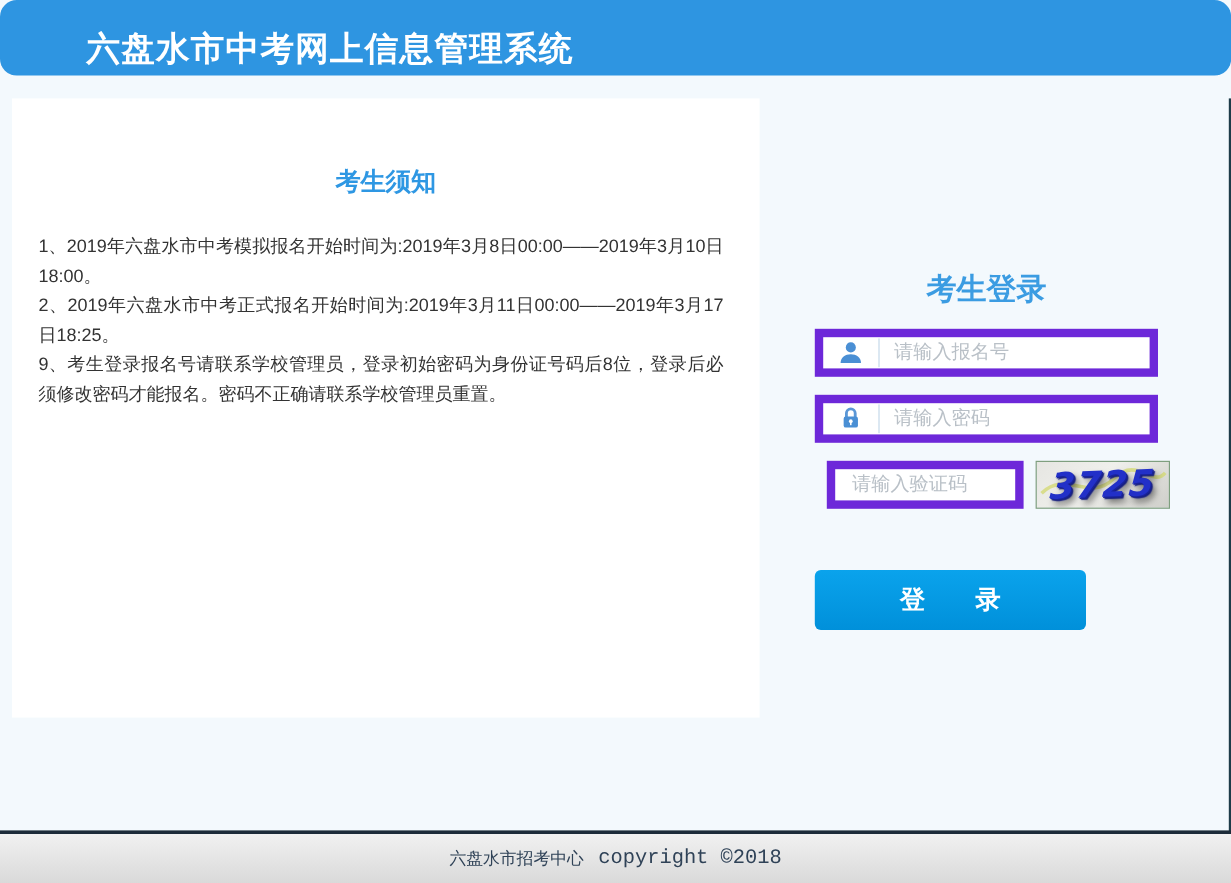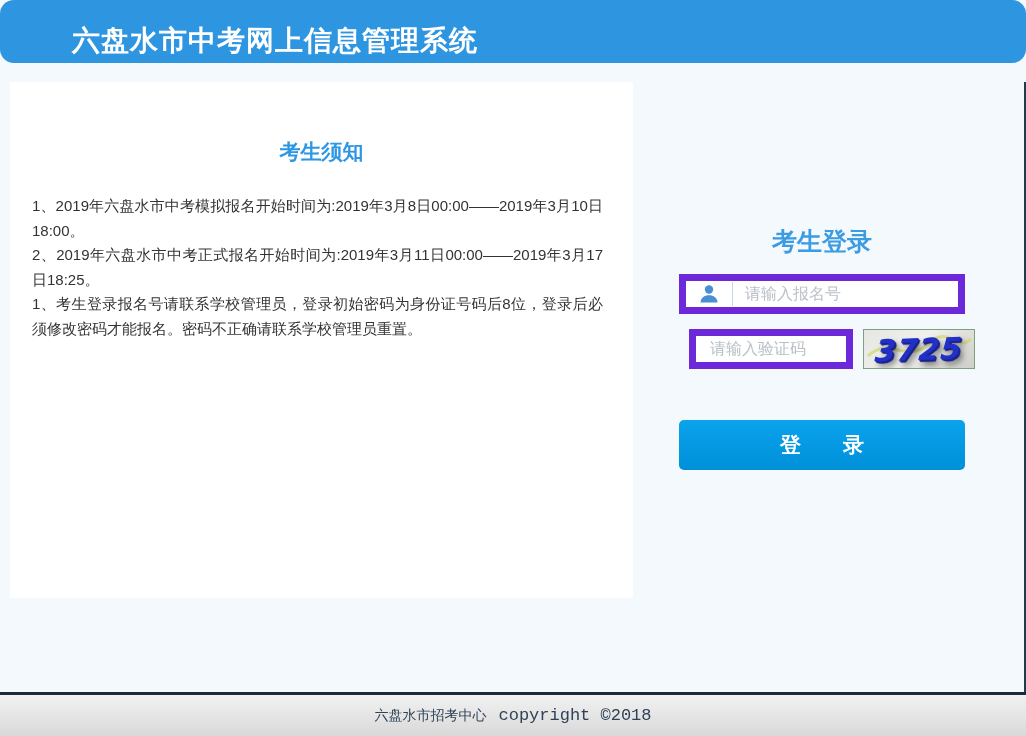--- a/index.html
+++ b/index.html
@@ -92,21 +92,21 @@
     position: relative;
     font-family: "DejaVu Sans", sans-serif;
     font-size: 30px; font-weight: bold; font-style: italic;
     color: #2230c8;
     letter-spacing: 1px;
     transform: rotate(-2deg) skewX(-6deg);
     text-shadow: 1px 1px 0 #19239a, 2px 2px 1px #151d7e, 4px 5px 6px rgba(0,0,0,0.55);
   }
   .login-button {
     margin-top: 36px;
-    width: 286px; height: 50px;
+    width: 226px; height: 50px;
     border: 0; border-radius: 5px;
     background: linear-gradient(#0aa3ec, #0090da);
     color: #ffffff;
     font-size: 21px; font-weight: bold;
     font-family: inherit;
     cursor: pointer;
   }
   
   .right-edge {
     position: absolute; right: 0; top: 82px;
@@ -137,38 +137,50 @@
 
 <div class="header">
   <div class="header-title">六盘水市中考网上信息管理系统</div>
 </div>
 
 <div class="notice-panel">
   <div class="notice-title">考生须知</div>
   <div class="notice-body">
     <p>1、2019年六盘水市中考模拟报名开始时间为:2019年3月8日00:00——2019年3月10日18:00。</p>
     <p>2、2019年六盘水市中考正式报名开始时间为:2019年3月11日00:00——2019年3月17日18:25。</p>
-    <p>1、考生登录报名号请联系学校管理员，登录初始密码为身份证号码后8位，登录后必须修改密码才能报名。密码不正确请联系学校管理员重置。</p>
+    <p>9、考生登录报名号请联系学校管理员，登录初始密码为身份证号码后8位，登录后必须修改密码才能报名。密码不正确请联系学校管理员重置。</p>
   </div>
 </div>
 
 <div class="login-panel">
   <div class="login-title">考生登录</div>
 
   <div class="field">
     <span class="field-icon">
       <svg width="24" height="24" viewBox="0 0 24 24" fill="#4a8fd4">
         <circle cx="12" cy="7.5" r="4.2"></circle>
         <path d="M3.5 20.5c0-4.6 3.9-7.3 8.5-7.3s8.5 2.7 8.5 7.3z"></path>
       </svg>
     </span>
     <span class="field-sep"></span>
     <input type="text" placeholder="请输入报名号" style="">
   </div>
 
+  <div class="field">
+    <span class="field-icon">
+      <svg width="22" height="22" viewBox="0 0 24 24">
+        <path d="M8 11V7a4 4 0 0 1 8 0v3" fill="none" stroke="#5b97d6" stroke-width="2.6" stroke-linecap="round"></path>
+        <rect x="5.5" y="10" width="13" height="10" rx="2" fill="#4a8fd4"></rect>
+        <circle cx="12" cy="14.2" r="1.7" fill="#ffffff"></circle>
+        <rect x="11.3" y="14.8" width="1.4" height="3" fill="#ffffff"></rect>
+      </svg>
+    </span>
+    <span class="field-sep"></span>
+    <input type="password" placeholder="请输入密码" style="">
+  </div>
 
   <div class="captcha-row">
     <div class="field captcha-field">
       <input type="text" placeholder="请输入验证码" style="">
     </div>
     <div class="captcha-box">
       <svg class="captcha-noise" width="110" height="38">
         <path d="M4 26 C 24 6, 44 34, 64 14 S 96 22, 107 9" stroke="#d4da77" stroke-width="3" fill="none" opacity="0.8"></path>
       </svg>
       <span class="captcha-text">3725</span>

